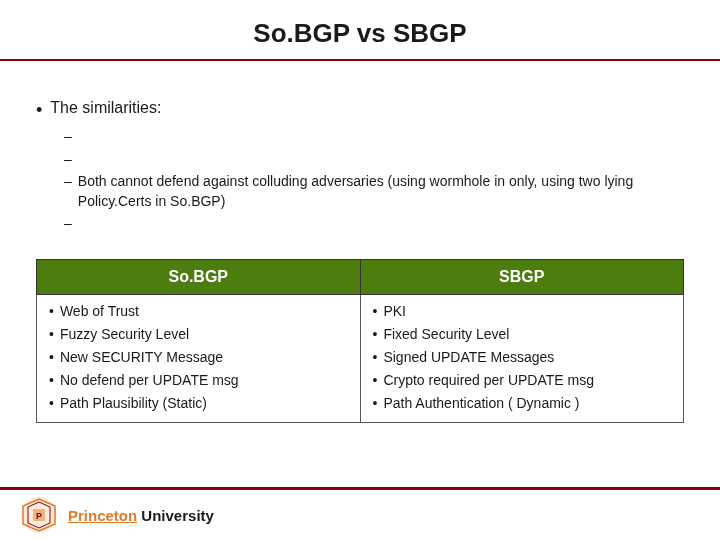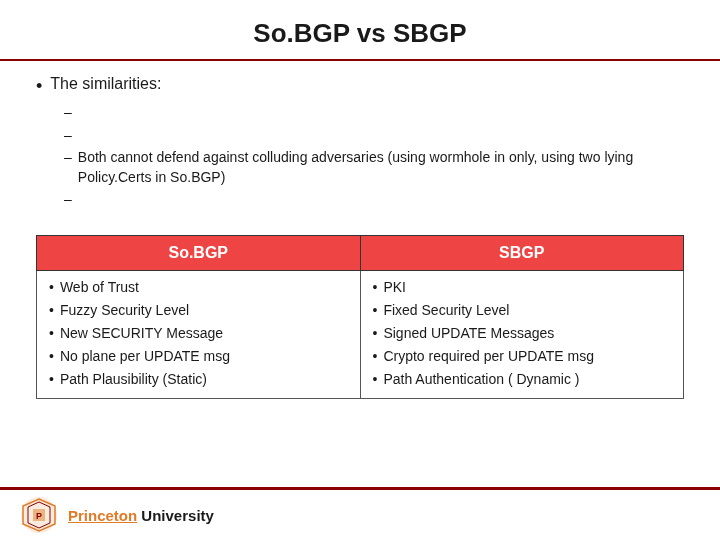--- a/index.html
+++ b/index.html
@@ -13,20 +13,21 @@
       color: #1a1a1a;
       overflow: hidden;
     }
 
     .slide {
       width: 720px;
       height: 540px;
       display: flex;
       flex-direction: column;
       padding: 0;
+      gap: 24px;
     }
 
     .header {
       padding: 18px 40px 10px 40px;
       text-align: center;
       border-bottom: 2px solid #8b0000;
     }
 
     .header-title {
       font-size: 26px;
@@ -79,21 +80,21 @@
 
     
     .comparison-table {
       border: 1.5px solid #333;
       border-collapse: collapse;
       width: 100%;
       margin-top: 8px;
     }
 
     .comparison-table th {
-      background: #ef4444;
+      background: #4d7c0f;
       color: #ffffff;
       font-size: 16px;
       font-weight: bold;
       padding: 8px 12px;
       text-align: center;
       border: 1.5px solid #333;
     }
 
     .comparison-table td {
       vertical-align: top;
@@ -208,21 +209,21 @@
             <div class="table-bullet-item">
               <span class="table-bullet-dot">•</span>
               <span>Fuzzy Security Level</span>
             </div>
             <div class="table-bullet-item">
               <span class="table-bullet-dot">•</span>
               <span>New SECURITY Message</span>
             </div>
             <div class="table-bullet-item">
               <span class="table-bullet-dot">•</span>
-              <span>No plane per UPDATE msg</span>
+              <span>No defend per UPDATE msg</span>
             </div>
             <div class="table-bullet-item">
               <span class="table-bullet-dot">•</span>
               <span>Path Plausibility (Static)</span>
             </div>
           </td>
           <td>
             <div class="table-bullet-item">
               <span class="table-bullet-dot">•</span>
               <span>PKI</span>

